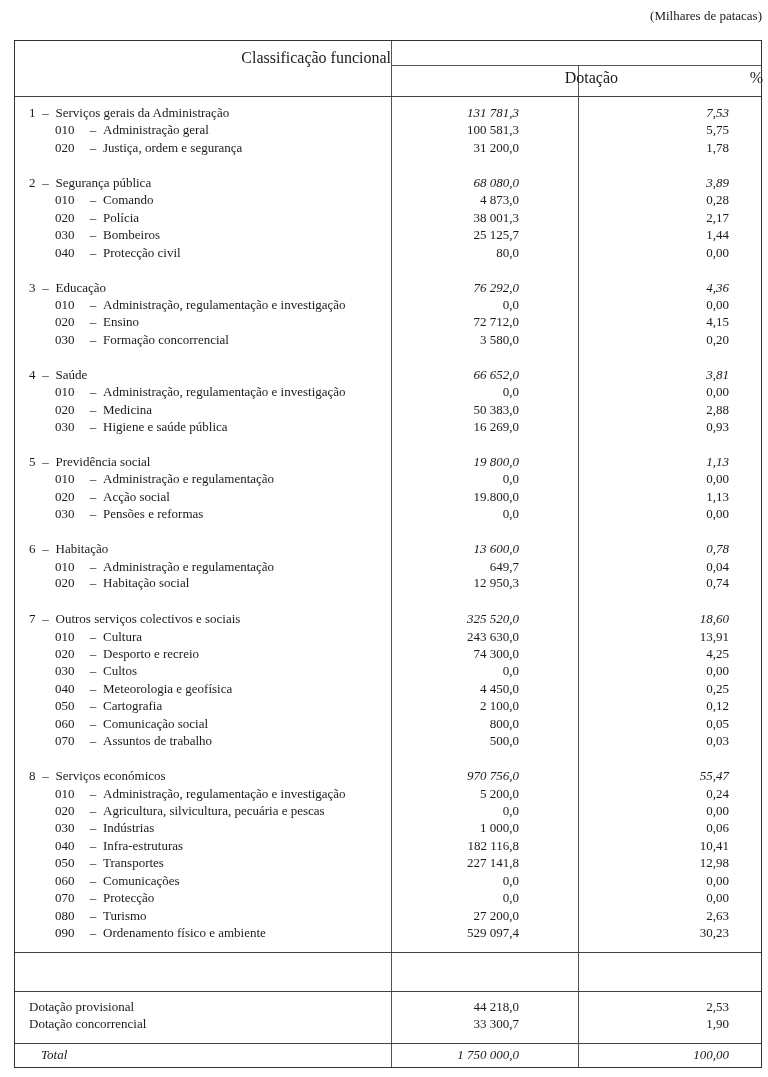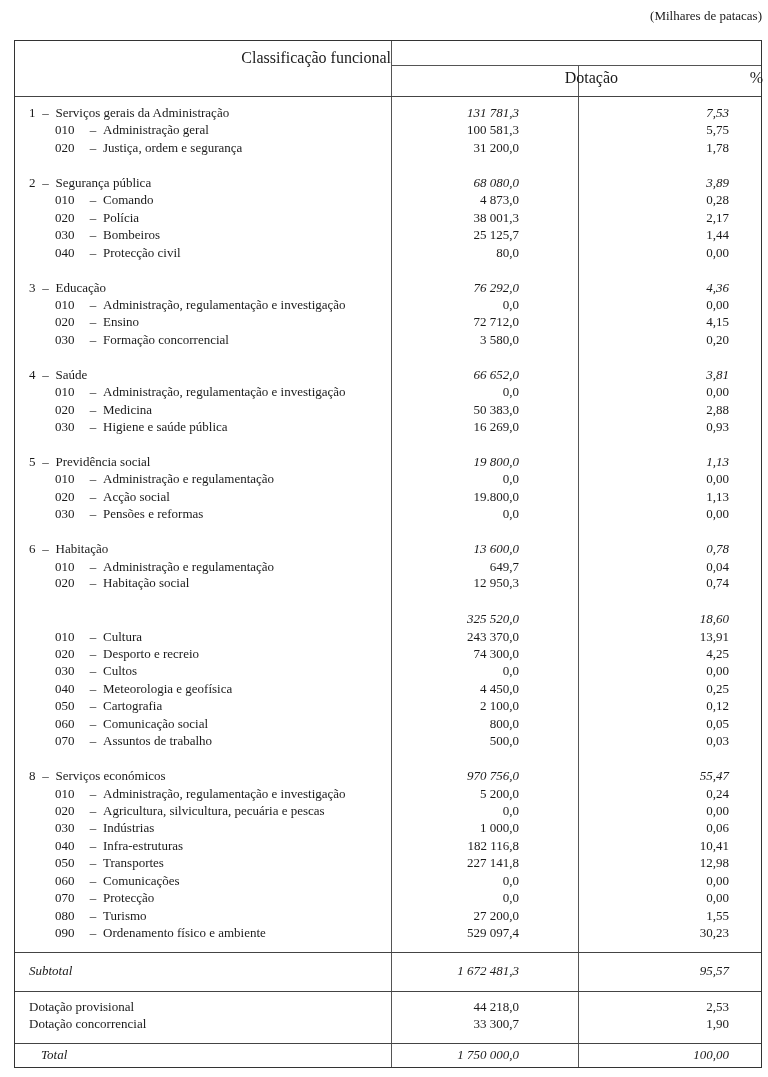--- a/index.html
+++ b/index.html
@@ -155,26 +155,27 @@
         <span class="lab sub"><span class="code">010</span><span class="dash">–</span><span>Administração e regulamentação</span></span>
         <span class="v1">649,7</span>
         <span class="v2">0,04</span>
       </div>
       <div class="row" style="top: 533px;">
         <span class="lab sub"><span class="code">020</span><span class="dash">–</span><span>Habitação social</span></span>
         <span class="v1">12 950,3</span>
         <span class="v2">0,74</span>
       </div>
       <div class="row" style="top: 569.05px;">
+        <span class="lab"><span>7</span><span class="dash">–</span><span>Outros serviços colectivos e sociais</span></span>
         <span class="v1 it">325 520,0</span>
         <span class="v2 it">18,60</span>
       </div>
       <div class="row" style="top: 586.5px;">
         <span class="lab sub"><span class="code">010</span><span class="dash">–</span><span>Cultura</span></span>
-        <span class="v1">243 370,0</span>
+        <span class="v1">243 630,0</span>
         <span class="v2">13,91</span>
       </div>
       <div class="row" style="top: 603.95px;">
         <span class="lab sub"><span class="code">020</span><span class="dash">–</span><span>Desporto e recreio</span></span>
         <span class="v1">74 300,0</span>
         <span class="v2">4,25</span>
       </div>
       <div class="row" style="top: 621.4px;">
         <span class="lab sub"><span class="code">030</span><span class="dash">–</span><span>Cultos</span></span>
         <span class="v1">0,0</span>
@@ -236,35 +237,30 @@
         <span class="v2">0,00</span>
       </div>
       <div class="row" style="top: 848.25px;">
         <span class="lab sub"><span class="code">070</span><span class="dash">–</span><span>Protecção</span></span>
         <span class="v1">0,0</span>
         <span class="v2">0,00</span>
       </div>
       <div class="row" style="top: 865.7px;">
         <span class="lab sub"><span class="code">080</span><span class="dash">–</span><span>Turismo</span></span>
         <span class="v1">27 200,0</span>
-        <span class="v2">1,55</span>
+        <span class="v2">2,63</span>
       </div>
       <div class="row" style="top: 883.15px;">
         <span class="lab sub"><span class="code">090</span><span class="dash">–</span><span>Ordenamento físico e ambiente</span></span>
         <span class="v1">529 097,4</span>
         <span class="v2">30,23</span>
       </div>
     </div>
 
   <div class="hline" style="top:911px;"></div>
-  <div class="row" style="top:921px;">
-    <span class="lab it">Subtotal</span>
-    <span class="v1 it">1 672 481,3</span>
-    <span class="v2 it">95,57</span>
-  </div>
   <div class="hline" style="top:950px;"></div>
   <div class="row" style="top:957px;">
     <span class="lab">Dotação provisional</span>
     <span class="v1">44 218,0</span>
     <span class="v2">2,53</span>
   </div>
   <div class="row" style="top:974px;">
     <span class="lab">Dotação concorrencial</span>
     <span class="v1">33 300,7</span>
     <span class="v2">1,90</span>

